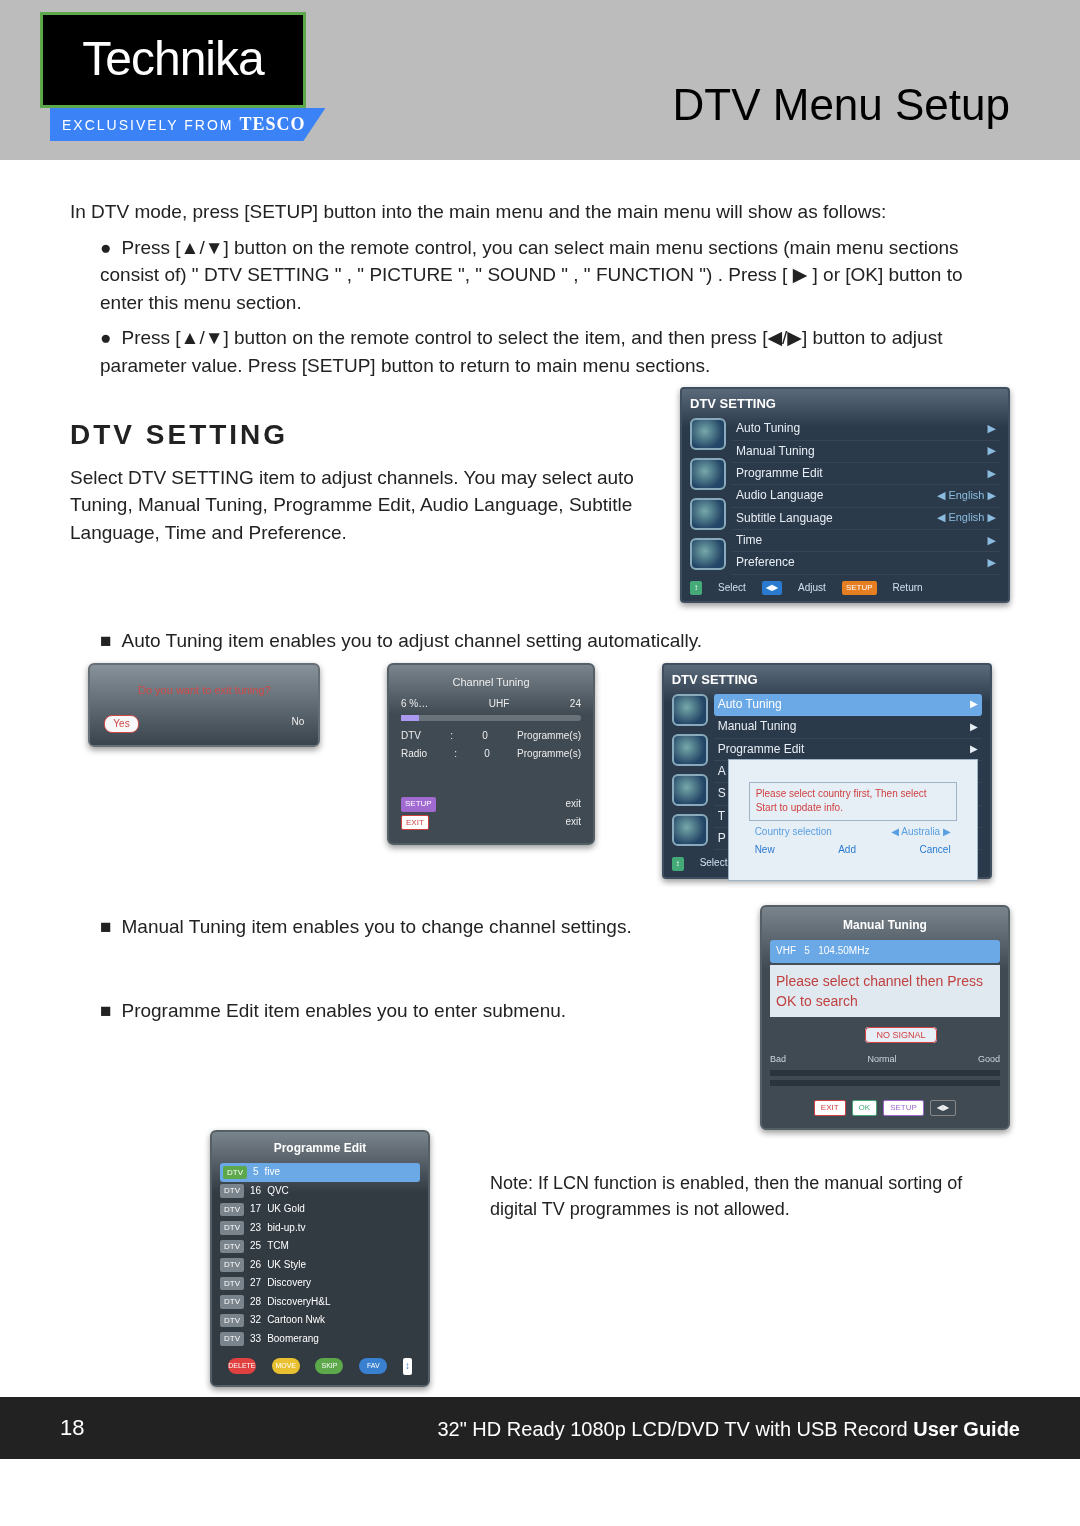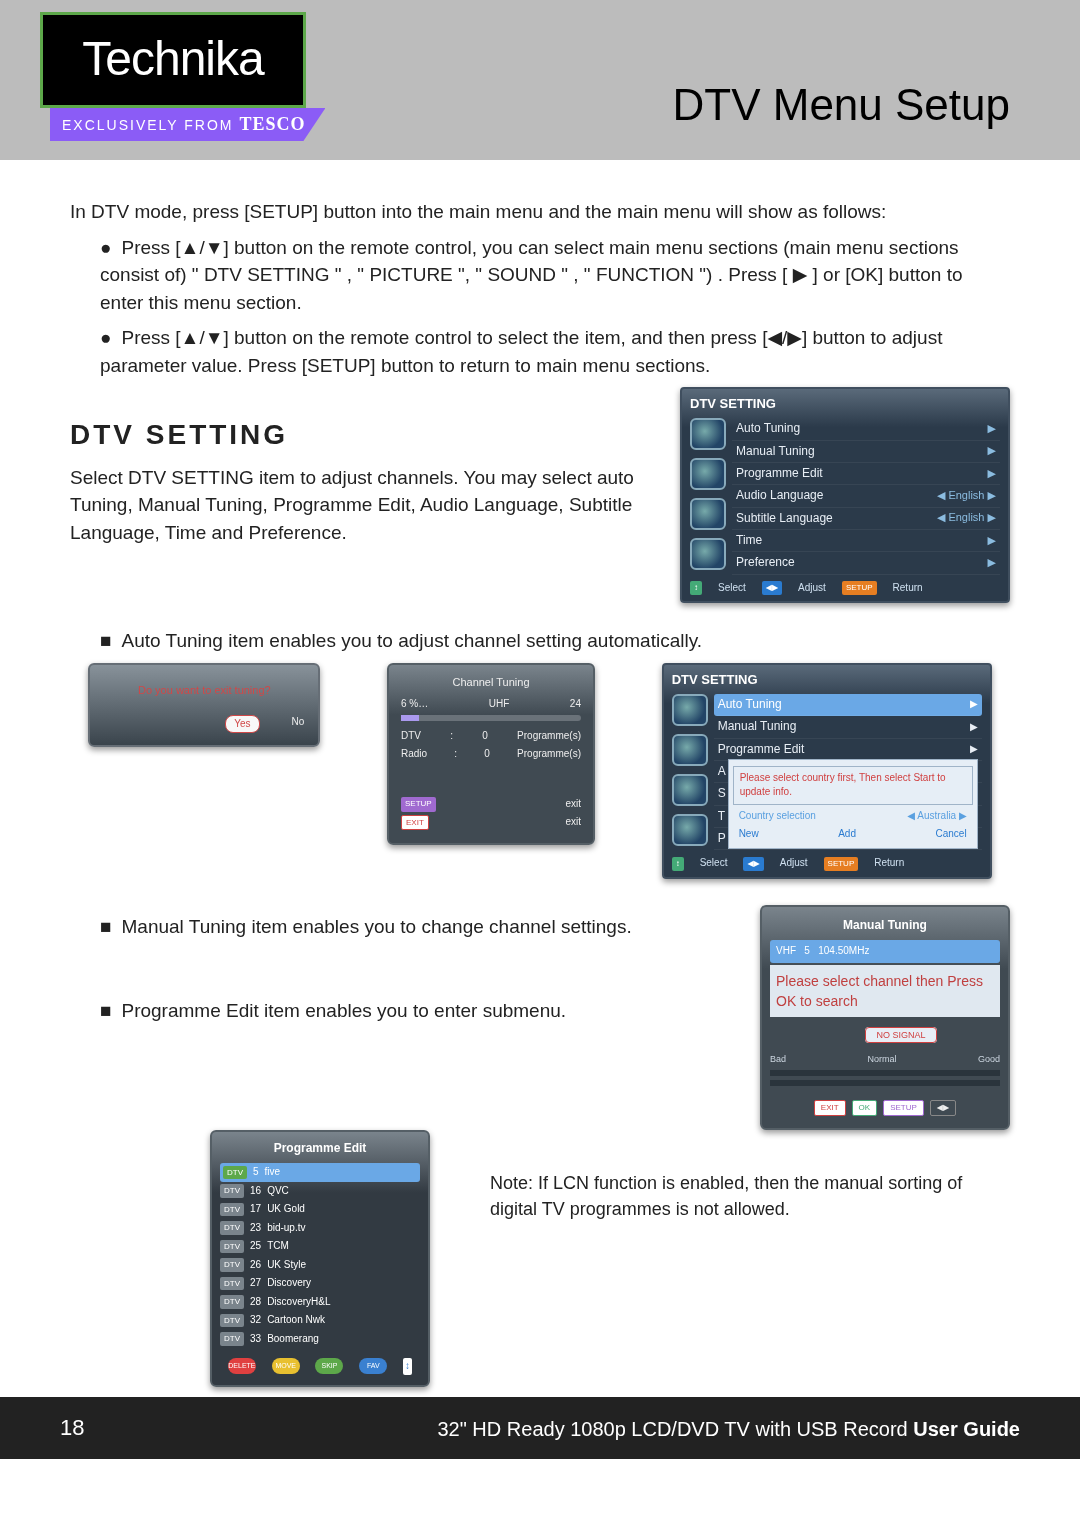--- a/index.html
+++ b/index.html
@@ -26,21 +26,21 @@
     font-size: 48px;
     font-weight: 300;
     text-align: center;
     line-height: 88px;
     letter-spacing: -1px;
   }
   .tesco-ribbon {
     position: absolute;
     left: 50px;
     top: 108px;
-    background: #8b5cf6;
+    background: #3b82f6;
     color: #fff;
     font-size: 14px;
     letter-spacing: 2px;
     padding: 6px 20px 6px 12px;
     clip-path: polygon(0 0, 100% 0, 92% 100%, 0 100%);
   }
   .tesco-ribbon b { font-family: Georgia, serif; letter-spacing: 1px; font-size:18px;}
   .page-title {
     position: absolute;
     right: 70px;
@@ -134,21 +134,21 @@
 
   .exit-dialog {
     background: linear-gradient(#88929a,#3a444c);
     color:#d04848; font-size:11px;
     padding:18px 14px 12px 14px;
     border-radius:6px;
     width:200px; text-align:center;
     border:2px solid #666e76;
     box-shadow: 0 3px 6px rgba(0,0,0,0.4);
   }
-  .exit-dialog .btns { display:flex; justify-content:flex-end; margin-top:16px; font-size:10px;gap:32px;}
+  .exit-dialog .btns { display:flex; justify-content:space-between; margin-top:16px; font-size:10px;gap:32px;}
   .exit-dialog .y { border:1px solid #d04848; color:#d04848; padding:1px 8px; border-radius:8px; background:#f8f8f8;}
   .exit-dialog .n { color:#eee; }
 
   .popup {
     background:#e6eef6; color:#d04040; font-size:10px;
     border:1px solid #a0b4c8; padding:4px 6px; margin:2px 0;
   }
   .popup-actions { display:flex; justify-content:space-between; font-size:10px; color:#2a7bd0; padding:2px 6px;}
   .popup-sel { color:#5aa0e0; font-size:10px; padding:2px 6px; display:flex; justify-content:space-between;}
 
@@ -355,21 +355,21 @@
                 <span class="arrow">▶</span>
               </div>
             <div class="row-item">
                 <span>T</span>
                 <span class="arrow">▶</span>
               </div>
             <div class="row-item">
                 <span>P</span>
                 <span class="arrow">▶</span>
               </div>
-            <div style="position:absolute;top:-2px;left:14px;right:4px;background:#e6eef6;border:1px solid #a0b4c8;padding:4px;">
+            <div style="position:absolute;top:-2px;left:14px;right:4px;background:#e6eef6;border:1px solid #a0b4c8;padding:20px;">
               <div class="popup">Please select country first, Then select Start to update info.</div>
               <div class="popup-sel">
                   <span>Country selection</span>
                   <span>◀ <span>Australia</span> ▶</span>
                 </div>
               <div class="popup-actions">
                 <span>New</span>
                 <span>Add</span>
                 <span>Cancel</span>
               </div>

